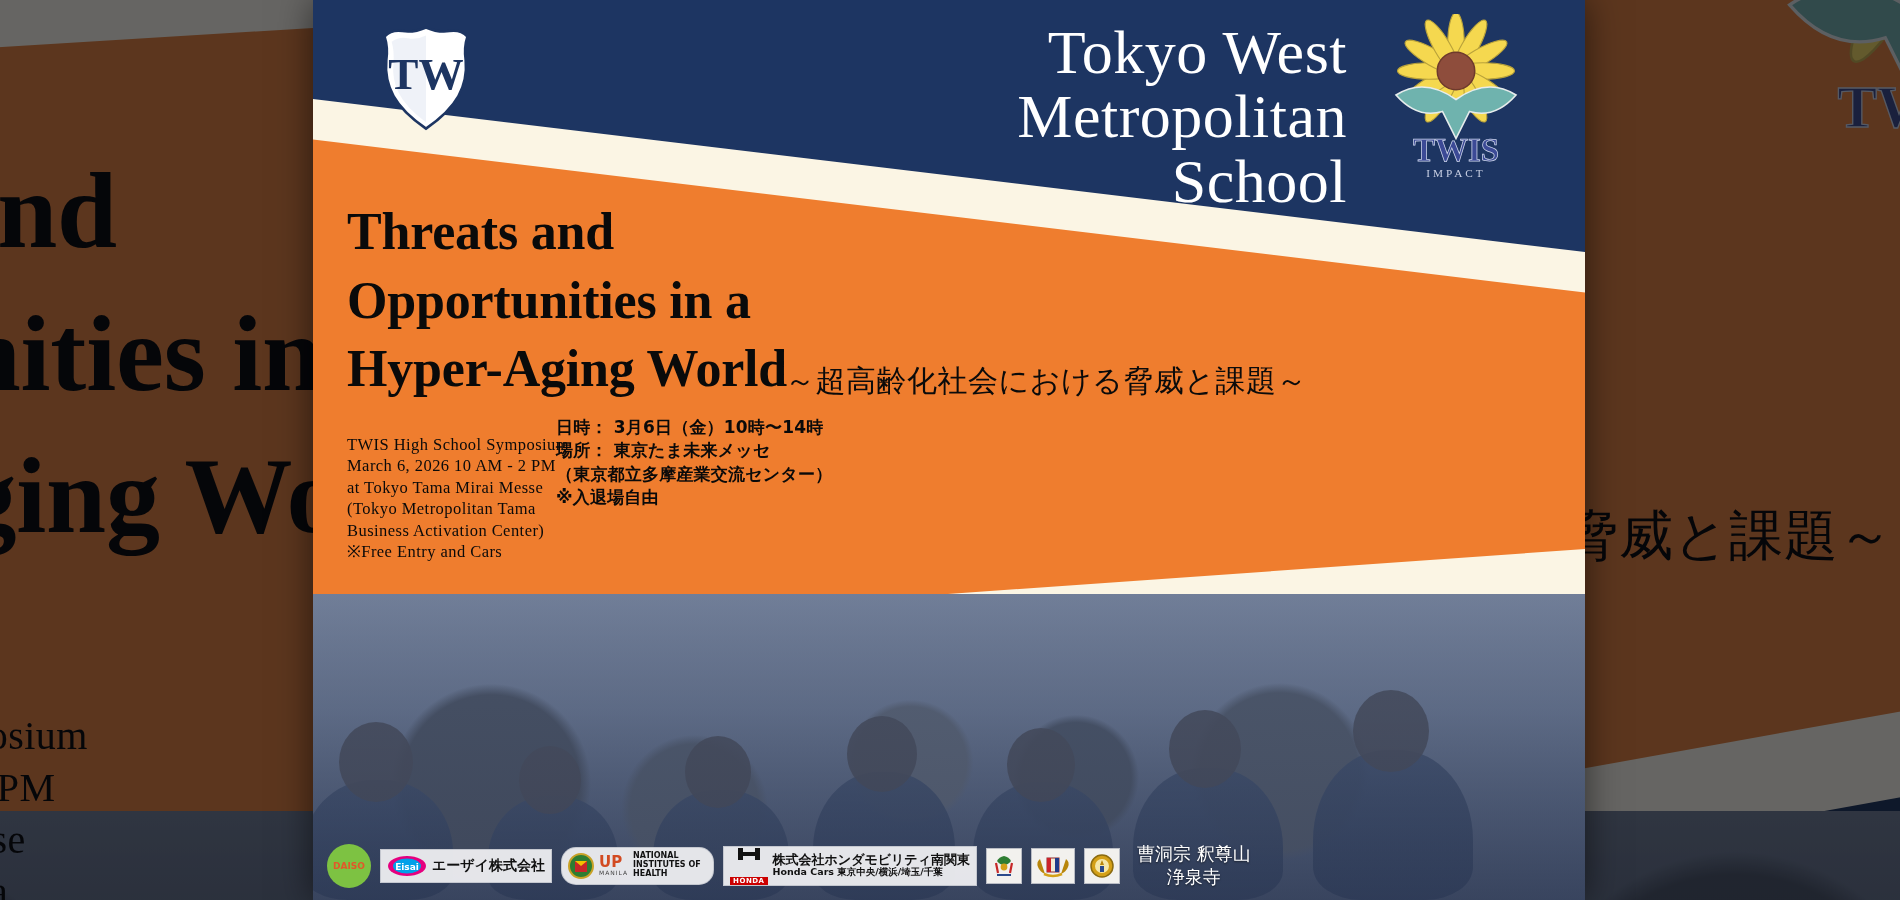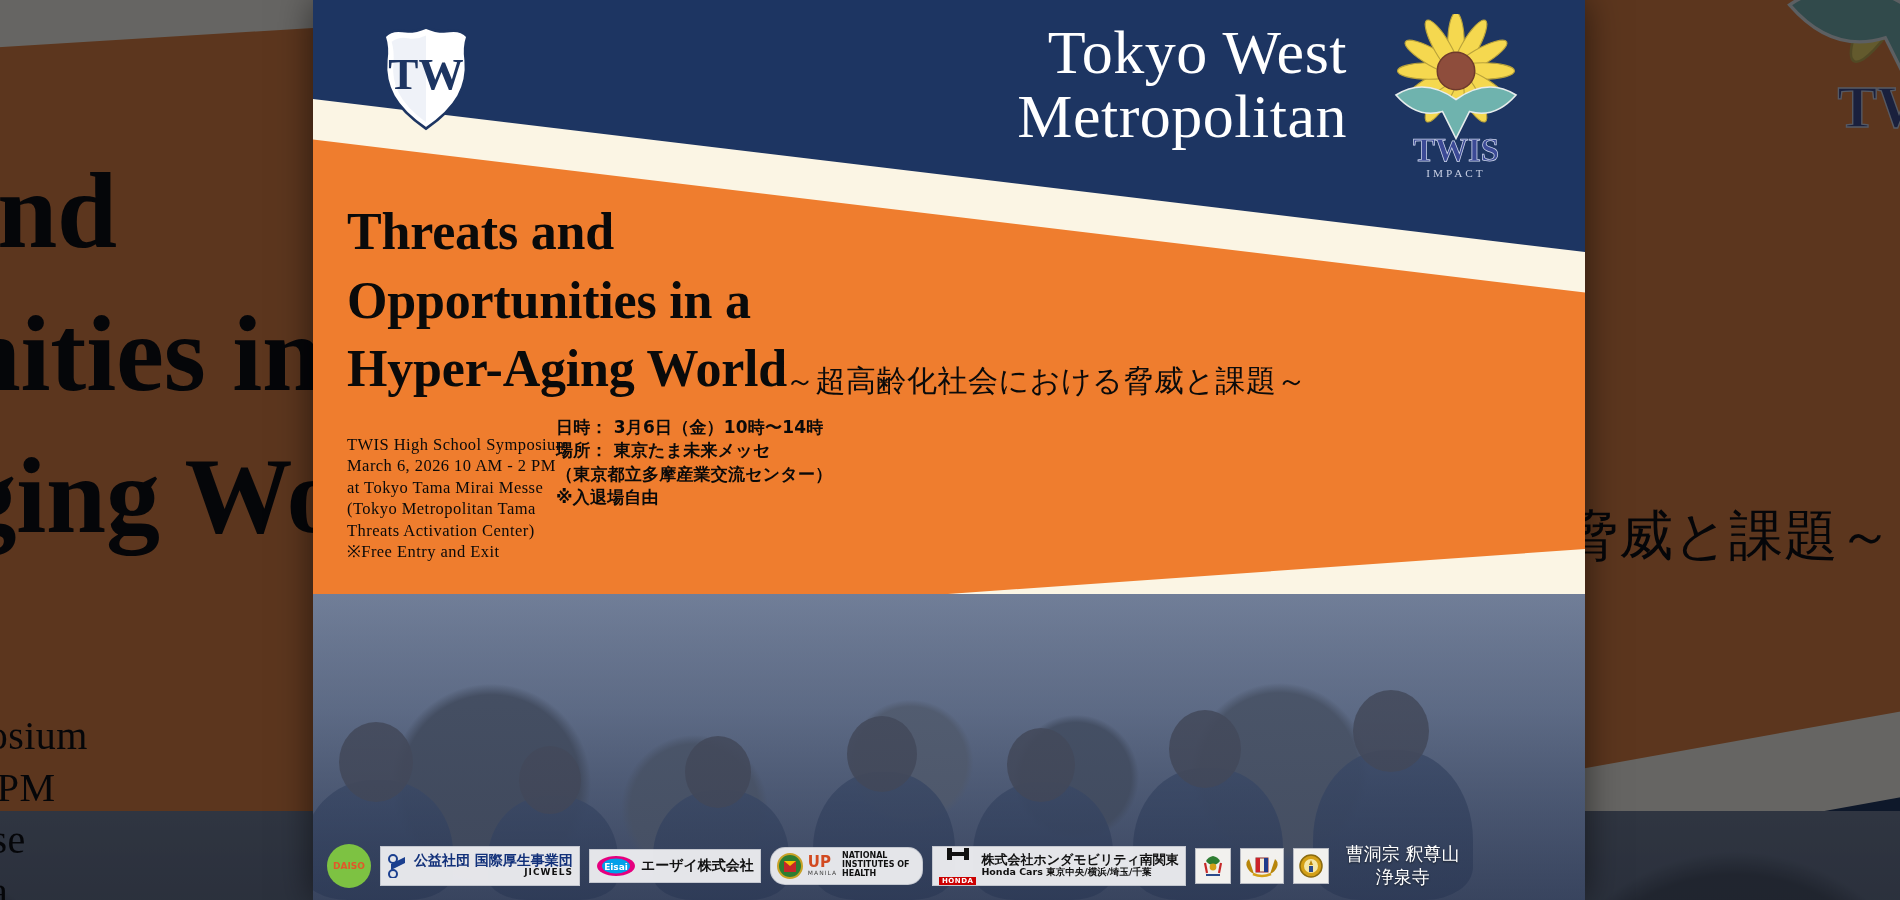--- a/index.html
+++ b/index.html
@@ -157,20 +157,21 @@
                  q-4 12 -2 26 q2 22 -8 40 q-10 18 -36 36
                  q-26 -18 -36 -36 q-10 -18 -8 -40 q2 -14 -2 -26 Z" fill="#ffffff" stroke="#1d3562" stroke-width="3"></path>
         <path d="M22 22 q8 -6 18 -4 q10 2 20 -3 v96 q-22 -16 -30 -32 q-8 -16 -6 -34 q1 -12 -2 -23 Z" fill="#e9edf5" opacity=".75"></path>
         <text x="60" y="74" text-anchor="middle" fill="#1d3562" font-family="Liberation Serif, serif" font-size="50" font-weight="700">TW</text>
       </svg>
     </div>
 
     <div class="school-name" style="right:238px;top:20px;font-size:62px;width:820px;">
       <div>Tokyo West</div>
       <div>Metropolitan</div>
+      <div>School</div>
     </div>
 
     <div class="sun" style="position:absolute;right:54px;top:14px;width:150px;height:168px;">
       <svg viewBox="0 0 200 224" width="150" height="168" aria-hidden="true">
         <g transform="translate(100,76)">
           <g fill="#f5d84f" stroke="#b9a23a" stroke-width="1.5">
             <ellipse rx="11" ry="42" cy="-36"></ellipse>
             <ellipse rx="11" ry="42" cy="-36" transform="rotate(30)"></ellipse>
             <ellipse rx="11" ry="42" cy="-36" transform="rotate(60)"></ellipse>
             <ellipse rx="11" ry="42" cy="-36" transform="rotate(90)"></ellipse>
@@ -197,48 +198,37 @@
       <div>Hyper-Aging World</div>
     </div>
 
     <div class="subtitle-jp" style="left:472px;top:361px;font-size:30px;">～超高齢化社会における脅威と課題～</div>
 
     <div class="det det-en" style="left:34px;top:434px;font-size:16.5px;">
       <div>TWIS High School Symposium</div>
       <div>March 6, 2026   10 AM - 2 PM</div>
       <div>at Tokyo Tama Mirai Messe</div>
       <div> (Tokyo Metropolitan Tama</div>
-      <div>  Threats Activation Center)</div>
-      <div>※Free Entry and Exit</div>
+      <div>  Business Activation Center)</div>
+      <div>※Free Entry and Cars</div>
     </div>
 
     <div class="det det-jp" style="left:243px;top:416px;font-size:17px;">
       <div>日時： 3月6日（金）10時〜14時</div>
       <div>場所：  東京たま未来メッセ</div>
       <div> （東京都立多摩産業交流センター）</div>
       <div> ※入退場自由</div>
     </div>
 
     <div class="sponsors" style="left:14px;bottom:12px;">
 
       <div class="green-badge" style="width:44px;height:44px;font-size:9px;">
         <span>DAISO</span>
       </div>
 
-      <div class="spon" style="height:40px;">
-        <svg width="22" height="24" viewBox="0 0 22 24" aria-hidden="true">
-          <circle cx="6" cy="5" r="4" fill="none" stroke="#1b3f8f" stroke-width="2"></circle>
-          <path d="M4 10 L18 3 L18 9 L4 16 Z" fill="#1b3f8f"></path>
-          <circle cx="6" cy="20" r="4" fill="none" stroke="#1b3f8f" stroke-width="2"></circle>
-        </svg>
-        <div style="display:flex;flex-direction:column;line-height:1.05;">
-          <span class="spon-txt" style="font-size:14px;">公益社団 国際厚生事業団</span>
-          <span class="spon-txt" style="font-size:9px;color:#111;text-align:right;letter-spacing:1px;">JICWELS</span>
-        </div>
-      </div>
 
       <div class="spon" style="height:34px;">
         <svg width="40" height="22" viewBox="0 0 40 22" aria-hidden="true">
           <ellipse cx="20" cy="11" rx="19" ry="10" fill="#e5007f"></ellipse>
           <ellipse cx="20" cy="11" rx="14" ry="7.5" fill="#00a0e9"></ellipse>
           <text x="20" y="15" text-anchor="middle" fill="#fff" font-family="DejaVu Sans, sans-serif" font-size="9" font-weight="700">Eisai</text>
         </svg>
         <span class="spon-txt" style="font-size:14px;color:#111;">エーザイ株式会社</span>
       </div>
 

